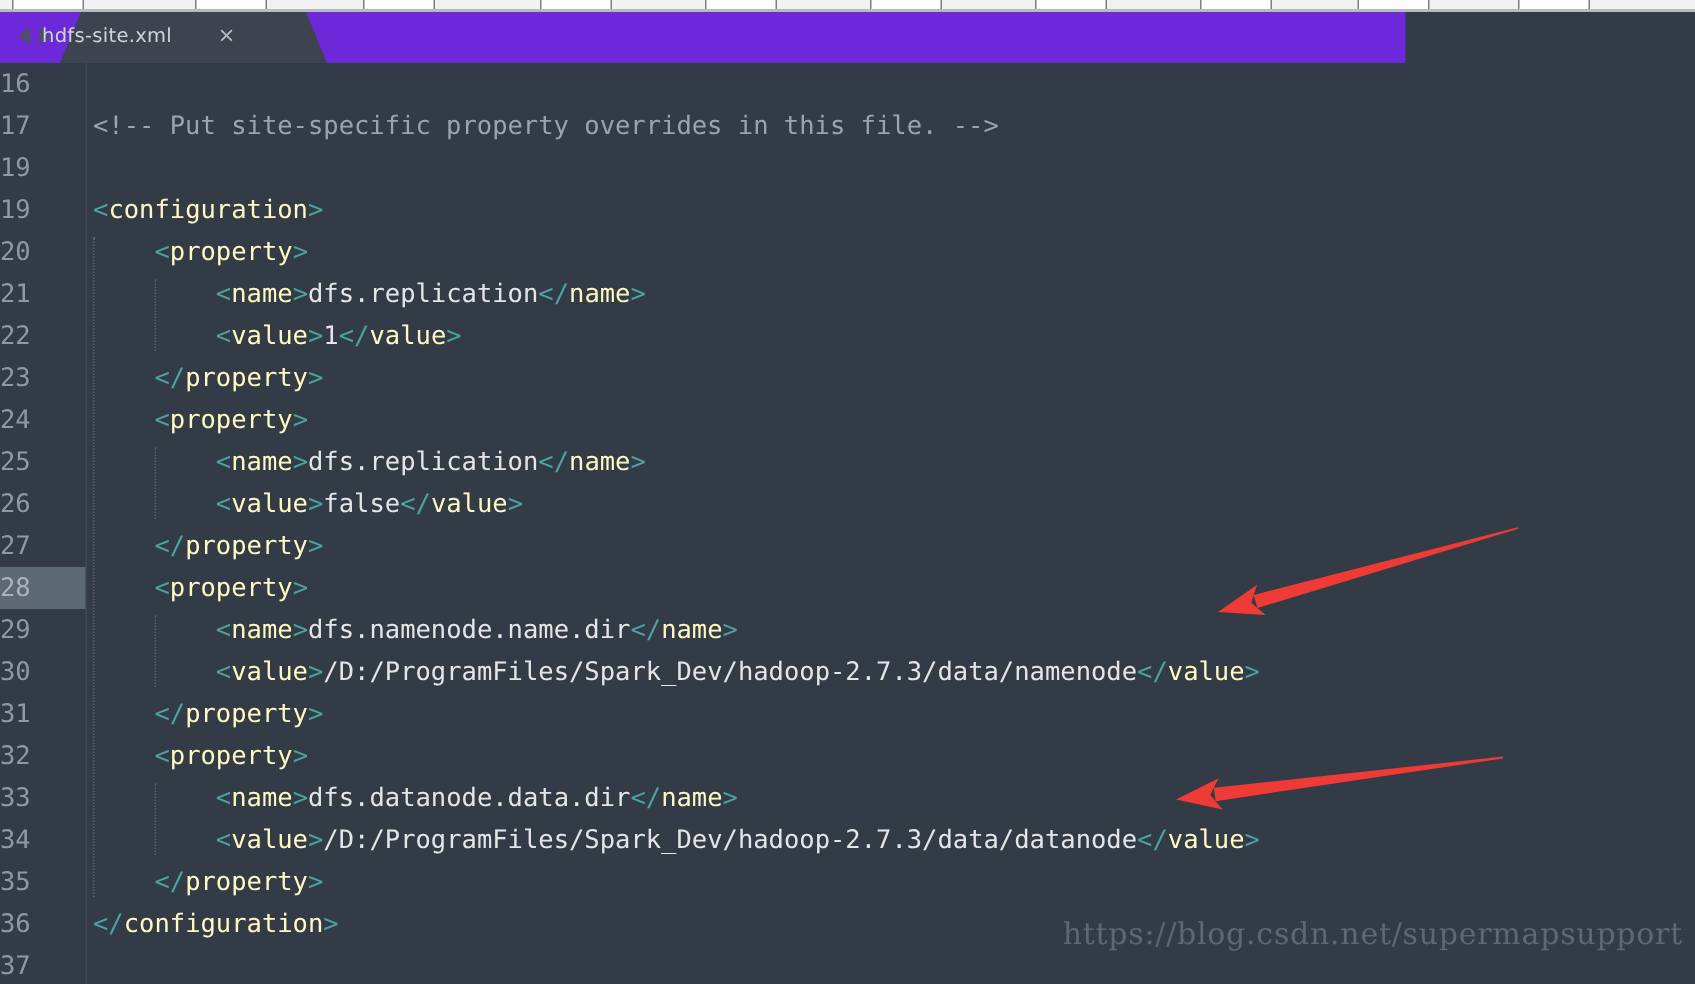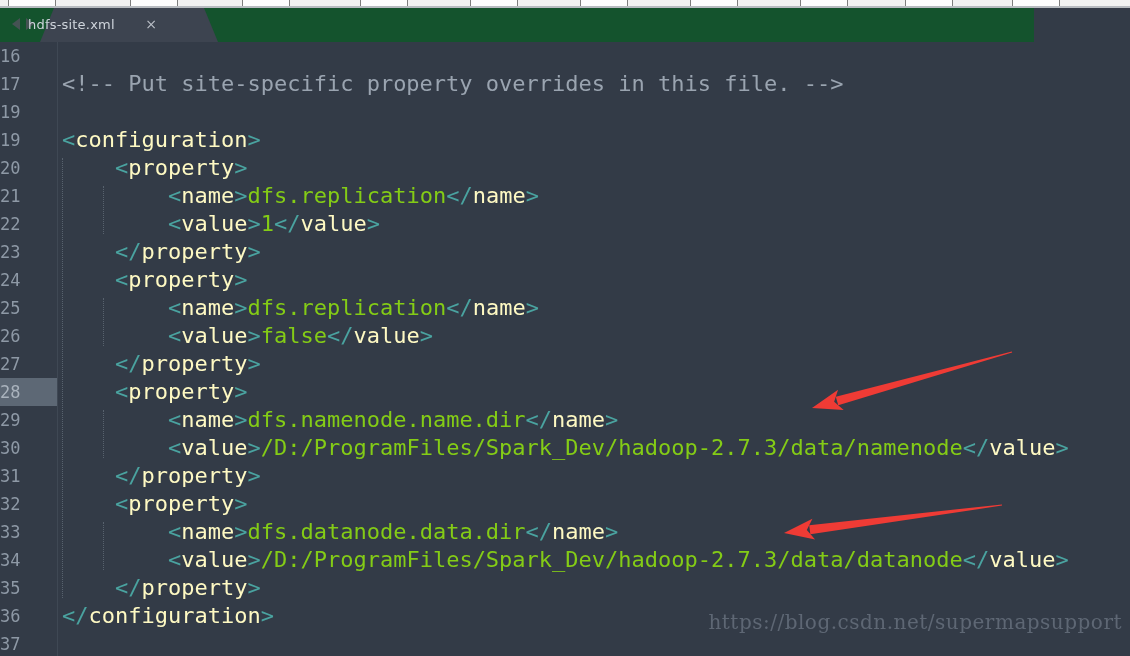--- a/index.html
+++ b/index.html
@@ -39,23 +39,23 @@
     left: 0; bottom: 0;
     width: 1130px;
     height: 2px;
     background: #b7bbc0;
   }
 
   
   .tabbar {
     position: absolute;
     left: 0; top: 8px;
-    width: 1034px;
+    width: 937px;
     height: 34px;
-    background: #14532d;
+    background: #6d28d9;
   }
   .nav-arrows {
     position: absolute;
     left: 12px; top: 10px;
     display: flex;
     gap: 6px;
     align-items: center;
   }
   .nav-arrows .arw {
     width: 0; height: 0;
@@ -131,27 +131,27 @@
   .row.current .ln-bg {
     position: absolute;
     left: 0; top: 0;
     width: 57px; height: 28px;
     background: #5d6875;
   }
   .row.current .ln { color: #aab3bd; }
   .code {
     position: absolute;
     left: 62px; top: 0;
-    font-size: 22px;
+    font-size: 17px;
     color: #e8eaed;
   }
   
   .t-punc { color: #4aa3a0; }   
   .t-tag  { color: #fef9c3; }   
-  .t-text { color: #84cc16; }   
+  .t-text { color: #e5e5e5; }   
   .t-com  { color: #9aa4b0; }   
 
   
   .guide {
     position: absolute;
     width: 1px;
     background: transparent;
     border-left: 1px dotted #58626e;
   }
 

